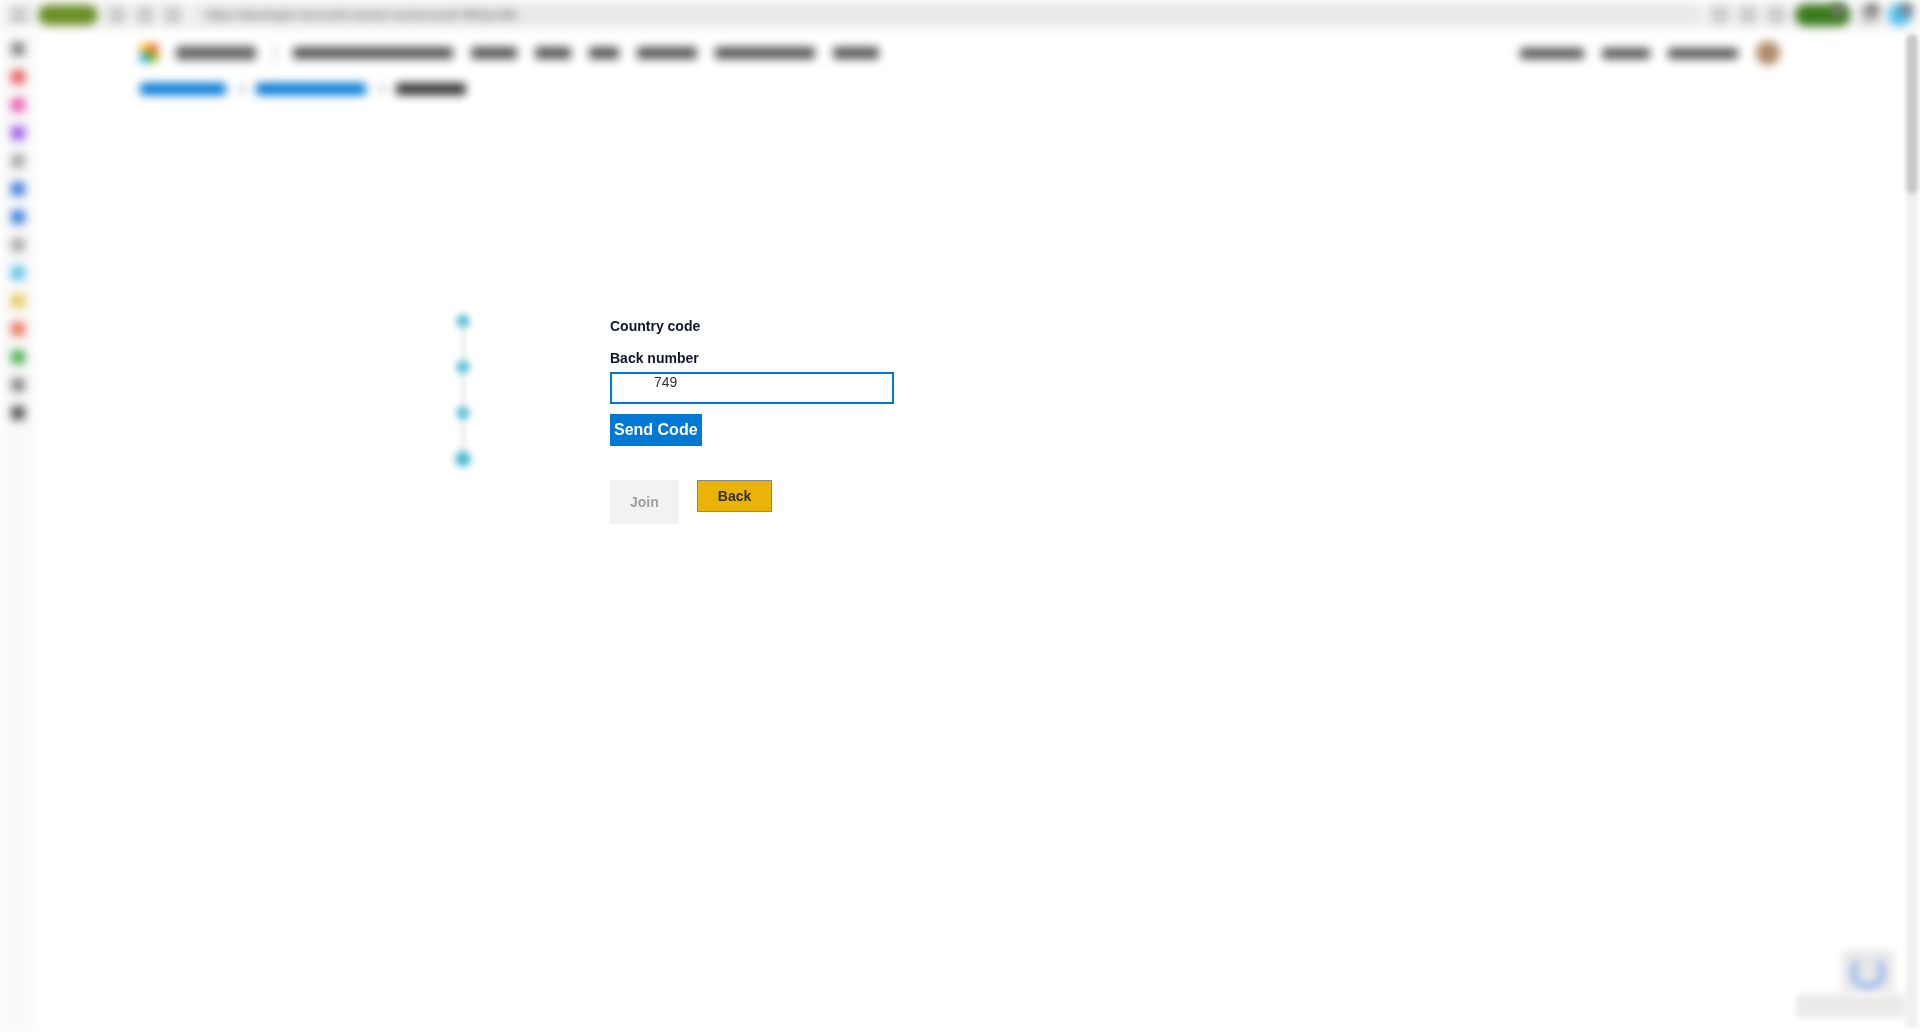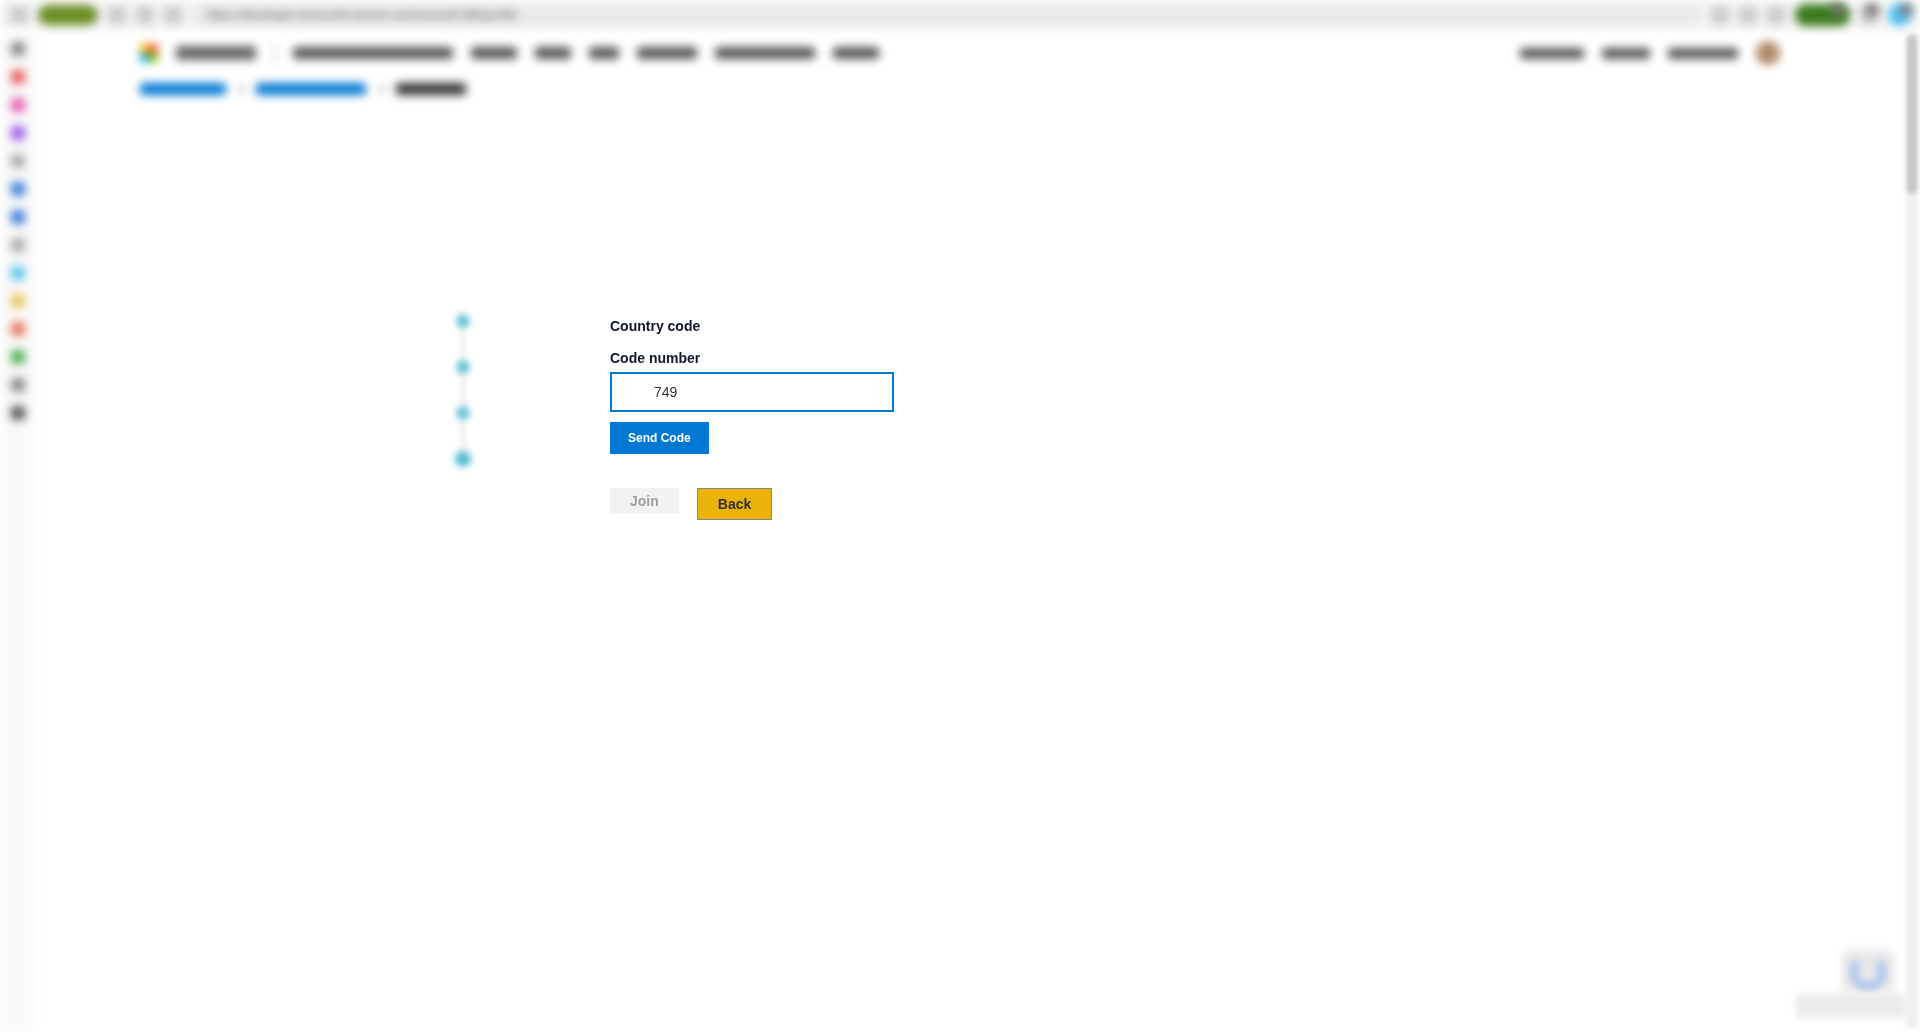--- a/index.html
+++ b/index.html
@@ -71,34 +71,34 @@
   position: relative; height: 32px; border: 1px solid #8a8886; background: #fff;
   display: flex; align-items: center; padding: 0 8px; font-size: 14px; color: #323130;
   cursor: pointer;
 }
 .select-box .chev {
   position: absolute; right: 10px; top: 12px; width: 8px; height: 8px;
   border-right: 1px solid #605e5c; border-bottom: 1px solid #605e5c;
   transform: rotate(45deg) translateY(-3px);
 }
 .input-box {
-  height: 40px; border: 2px solid #0078d4; background: #fff;
-  display: flex; align-items: center; padding: 0 6px;
+  height: 32px; border: 2px solid #0078d4; background: #fff;
+  display: flex; align-items: flex-start; padding: 0 6px;
 }
 .input-box input {
   border: none; outline: none; width: 100%; font-size: 14px; color: #323130;
   padding-left: 36px;
 }
 .btn-primary {
-  margin-top: 10px; height: 32px; padding: 0 18px; background: #0078d4; color: #fff;
-  border: none; font-size: 12px; font-weight: 600; cursor: pointer;
+  margin-top: 10px; height: 32px; padding: 0 4px; background: #0078d4; color: #fff;
+  border: none; font-size: 16px; font-weight: 600; cursor: pointer;
 }
 .btn-row { margin-top: 34px; display: flex; gap: 18px; }
 .btn-disabled {
-  height: 26px; padding: 0 20px; background: #f3f2f1; color: #a19f9d;
+  height: 44px; padding: 0 20px; background: #f3f2f1; color: #a19f9d;
   border: none; font-size: 14px; font-weight: 600;
 }
 .btn-secondary {
   height: 32px; padding: 0 20px; background: #eab308; color: #323130;
   border: 1px solid #8a8886; font-size: 14px; font-weight: 600; cursor: pointer;
 }
 
 
 .recaptcha {
   position: absolute; right: 26px; bottom: 38px; width: 52px; height: 44px;
@@ -198,21 +198,21 @@
   <div class="step-dot"></div>
   <div class="step-line"></div>
   <div class="step-dot"></div>
   <div class="step-line"></div>
   <div class="step-dot step-active"></div>
 </div>
 
 <div class="form">
   <div class="label">Country code</div>
 
-  <div class="label" style="margin-top:16px">Code number</div>
+  <div class="label" style="margin-top:16px">Back number</div>
   <div class="input-box">
     <input type="text" value="749" style="">
   </div>
 
   <button class="btn-primary">Send Code</button>
 
   <div class="btn-row">
     <button class="btn-disabled" disabled="">Join</button>
     <button class="btn-secondary">Back</button>
   </div>

